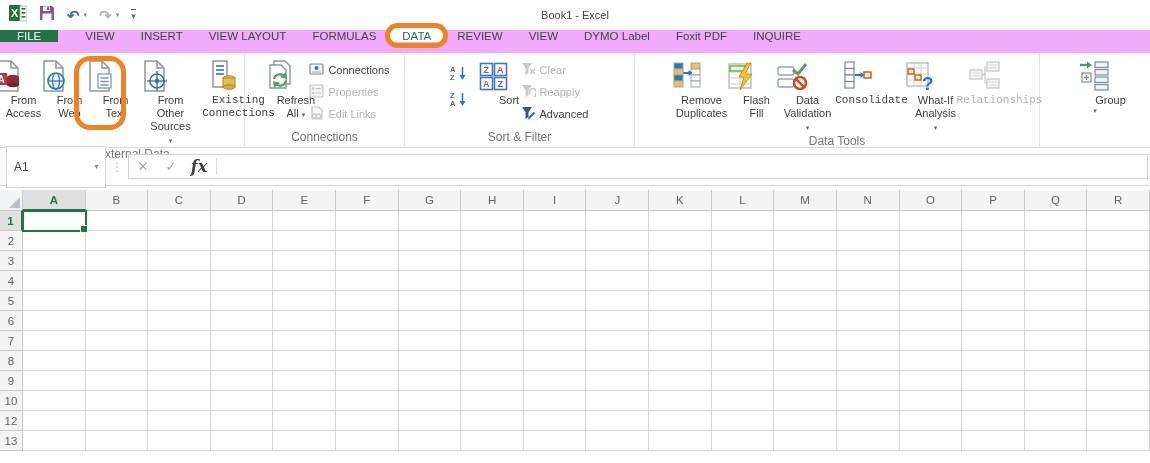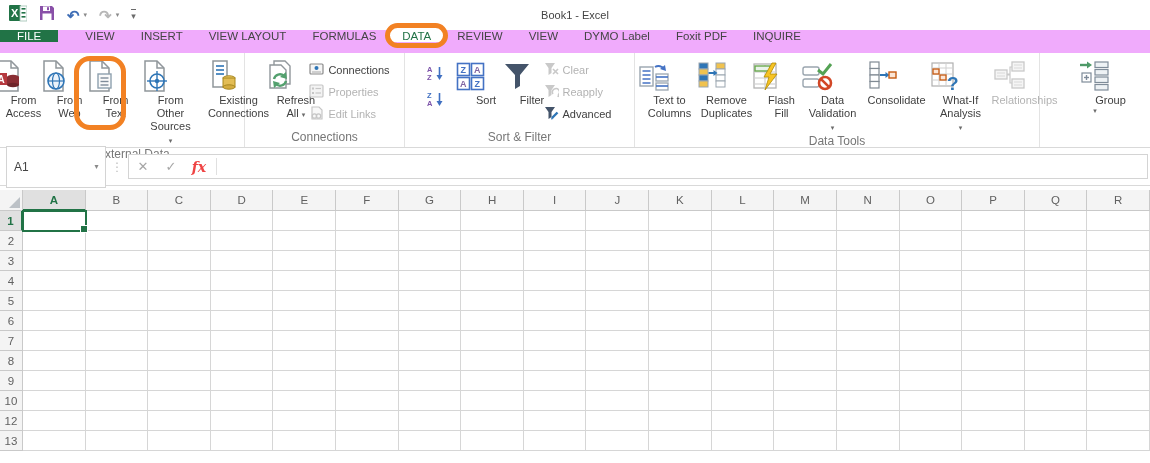--- a/index.html
+++ b/index.html
@@ -33,42 +33,42 @@
   .g-ext { width:245px; } .g-conn { width:160px; } .g-sort { width:230px; }
   .g-tools { width:405px; } .g-outline { width:110px; border-right:none; }
   .grow-area { flex:1; display:flex; align-items:flex-start; justify-content:center; }
   .glabel { height:17px; line-height:15px; text-align:center; font-size:12px; color:#767676; }
 
   .bigbtn { display:flex; flex-direction:column; align-items:center; text-align:center;
     padding:2px 2px 0; cursor:pointer; color:#3f3f3f; }
   .bigbtn .icn { height:36px; display:flex; align-items:center; justify-content:center; }
   .bigbtn .lbl { font-size:11px; line-height:13px;margin-left:31px; }
   .caret { font-size:7px; color:#6b6b6b; }
-  .w44{width:46px;} .w50{width:50px;} .w56{width:56px;} .w62{width:64px;} .w70{width:72px;}
+  .w44{width:46px;} .w50{width:50px;} .w56{width:56px;} .w62{width:64px;} .w70{width:72px;font-family:Liberation Mono, monospace;}
   .disabled, .disabled .lbl { color:var(--dis) !important; }
 
   .stackcol { display:flex; flex-direction:column; justify-content:flex-start; padding-top:4px; gap:2px; }
   .smallbtn { display:flex; align-items:center; gap:4px; height:20px; font-size:11px;
     padding:0 4px; cursor:pointer; white-space:nowrap; }
 
   .tinybtn { width:24px; height:20px; display:flex; align-items:center; justify-content:center; cursor:pointer; }
 
   .bigbtn.ringed::after { left:-3px; right:-3px; top:0px; bottom:-10px; border-radius:16px; }
 
   
   .fbar { height:38px; display:flex; align-items:center; padding:0 1px; background:#fff;
     border-bottom:1px solid #d9d9d9; }
   .namebox { width:100px; height:42px; border:1px solid var(--bord); display:flex; align-items:center;
     margin-left:5px; background:#fff; }
   .namebox .val { flex:1; padding-left:7px; font-size:12px; color:#444; }
   .namebox .nb-caret { width:17px; text-align:center; font-size:8px; color:#8a8a8a; }
   .fdots { width:22px; text-align:center; color:#bdbdbd; font-size:12px; }
   .fwrap { flex:1; height:25px; border:1px solid var(--bord); display:flex; align-items:center; background:#fff; margin-right:1px; }
   .fbtn { width:28px; text-align:center; font-size:13px; color:#a6a6a6; cursor:pointer; }
-  .fbtn.fx { font-family:"DejaVu Serif", serif; font-style:italic; font-weight:bold; color:#ef4444; font-size:14px; }
+  .fbtn.fx { font-family:"DejaVu Serif", serif; font-style:italic; font-weight:bold; color:#404040; font-size:16px; }
   .fdiv { width:1px; height:17px; background:#e0e0e0; margin:0 3px; }
   .finput { flex:1; height:100%; border:none; outline:none; font-size:12px; padding:0 6px;
     font-family:"Liberation Sans", sans-serif; }
 
   .spacer4 { height:4px; background:#fff; }
 
   
   .grid { position:relative; }
   .hdr-row, .grow { display:grid; grid-template-columns:23px repeat(18, 1fr); }
   .hdr-row { height:21px; }
@@ -284,28 +284,20 @@
               <rect x="1.5" y="15.5" width="12" height="12" fill="#fff" stroke="#4472c4" stroke-width="1.6"></rect>
               <rect x="15.5" y="15.5" width="12" height="12" fill="#fff" stroke="#4472c4" stroke-width="1.6"></rect>
               <text x="4.5" y="11" font-size="9" font-weight="bold" fill="#4472c4">Z</text>
               <text x="18" y="11" font-size="9" font-weight="bold" fill="#8064a2">A</text>
               <text x="4" y="25" font-size="9" font-weight="bold" fill="#8064a2">A</text>
               <text x="18.5" y="25" font-size="9" font-weight="bold" fill="#4472c4">Z</text>
             </svg>
         </span>
         <span class="lbl">Sort</span>
       </div>
-      <div class="bigbtn w44">
-        <span class="icn">
-          <svg width="30" height="30" viewBox="0 0 30 30">
-              <polygon points="3,3 27,3 18,14 18,25 13,28 13,14" fill="#44546a"></polygon>
-            </svg>
-        </span>
-        <span class="lbl">Filter</span>
-      </div>
       <div class="stackcol">
         <div class="smallbtn disabled">
           <span><svg width="15" height="14" viewBox="0 0 15 14">
                 <polygon points="1,1 11,1 7.5,6 7.5,11 4.5,13 4.5,6" fill="#c9c9c9"></polygon>
                 <line x1="9" y1="7" x2="14" y2="12" stroke="#c9c9c9" stroke-width="1.6"></line>
                 <line x1="14" y1="7" x2="9" y2="12" stroke="#c9c9c9" stroke-width="1.6"></line>
               </svg></span>
           <span>Clear</span>
         </div>
         <div class="smallbtn disabled">
@@ -324,38 +316,20 @@
               </svg></span>
           <span>Advanced</span>
         </div>
       </div>
     </div>
     <div class="glabel">Sort &amp; Filter</div>
   </div>
 
   <div class="rgroup g-tools">
     <div class="grow-area">
-      <div class="bigbtn w50">
-        <span class="icn">
-          <svg width="32" height="32" viewBox="0 0 32 32">
-              <rect x="2" y="7" width="13" height="19" fill="#fff" stroke="#9aa5af" stroke-width="1.4"></rect>
-              <line x1="4.5" y1="11" x2="12.5" y2="11" stroke="#4472c4" stroke-width="1.5"></line>
-              <line x1="4.5" y1="15" x2="12.5" y2="15" stroke="#4472c4" stroke-width="1.5"></line>
-              <line x1="4.5" y1="19" x2="12.5" y2="19" stroke="#4472c4" stroke-width="1.5"></line>
-              <line x1="4.5" y1="23" x2="12.5" y2="23" stroke="#4472c4" stroke-width="1.5"></line>
-              <path d="M17 7a6 5 0 0 1 9 2" fill="none" stroke="#4472c4" stroke-width="2"></path>
-              <polygon points="27,5 28,11 22,9" fill="#4472c4"></polygon>
-              <rect x="18" y="14" width="12" height="7" fill="#fff" stroke="#9aa5af" stroke-width="1.3"></rect>
-              <line x1="18" y1="17" x2="30" y2="17" stroke="#4472c4" stroke-width="1.6"></line>
-              <rect x="18" y="23" width="12" height="7" fill="#fff" stroke="#9aa5af" stroke-width="1.3"></rect>
-              <line x1="18" y1="26" x2="30" y2="26" stroke="#4472c4" stroke-width="1.6"></line>
-            </svg>
-        </span>
-        <span class="lbl">Text to Columns</span>
-      </div>
       <div class="bigbtn w62">
         <span class="icn">
           <svg width="32" height="32" viewBox="0 0 32 32">
               <g stroke="#9aa5af" stroke-width="1">
                 <rect x="4" y="3" width="9" height="6" fill="#2e75b6"></rect>
                 <rect x="4" y="9" width="9" height="6" fill="#f0c24f"></rect>
                 <rect x="4" y="15" width="9" height="6" fill="#2e75b6"></rect>
                 <rect x="4" y="21" width="9" height="6" fill="#f0c24f"></rect>
                 <rect x="21" y="3" width="9" height="6" fill="#f0c24f"></rect>
                 <rect x="21" y="9" width="9" height="6" fill="#fff"></rect>

